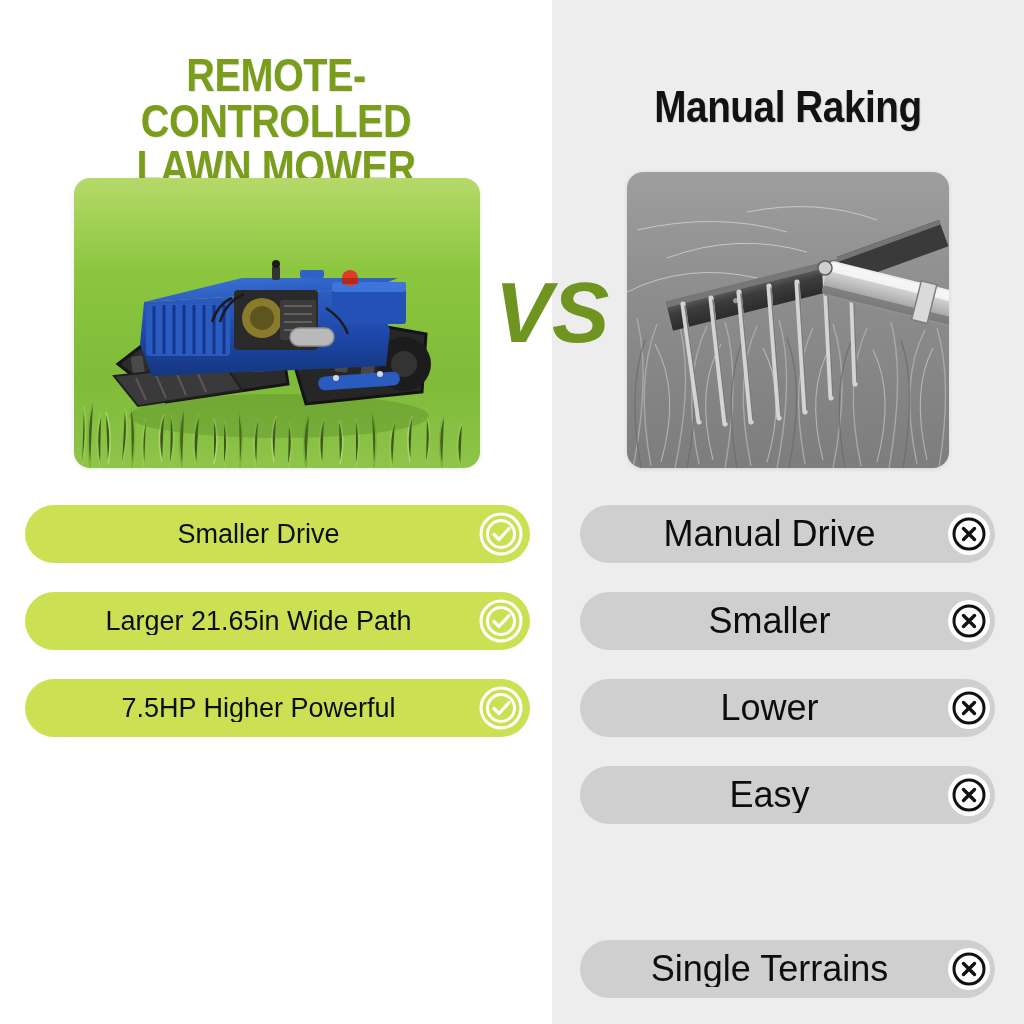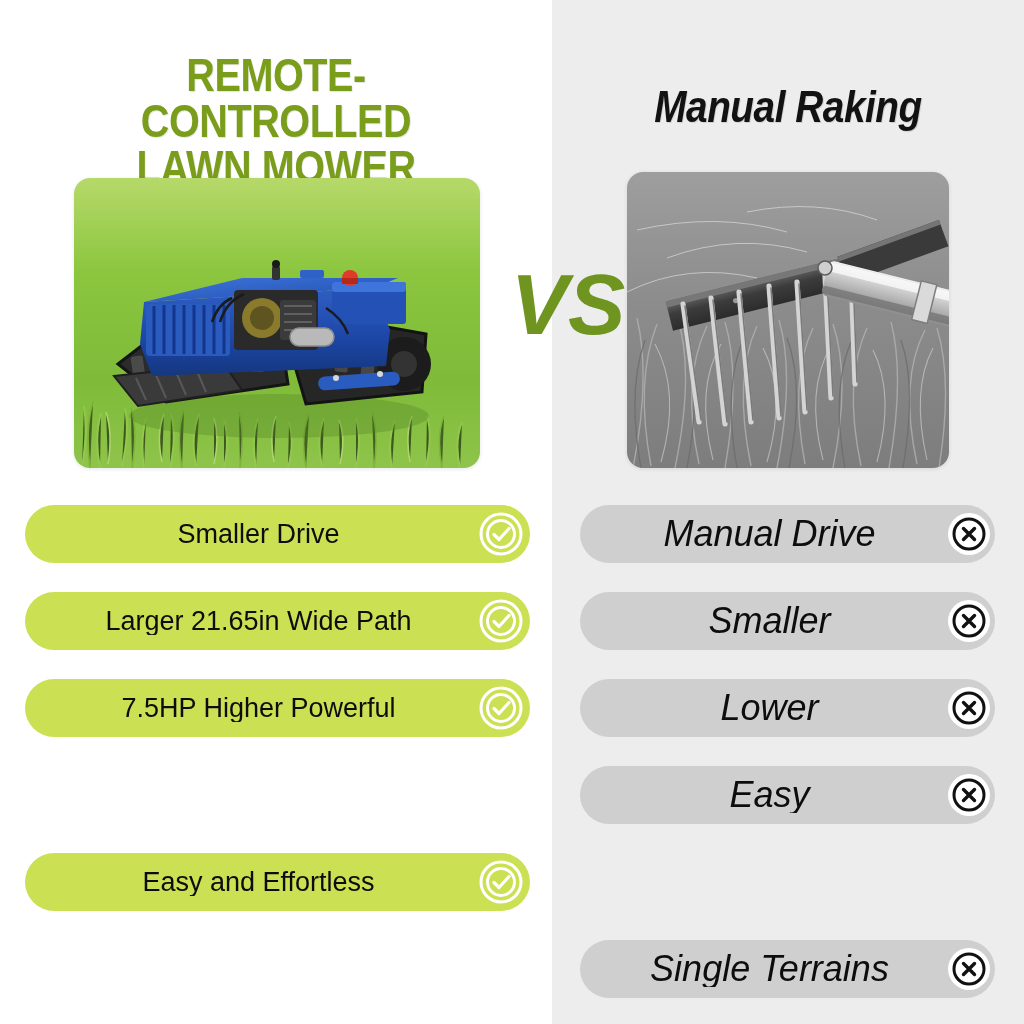--- a/index.html
+++ b/index.html
@@ -35,21 +35,21 @@
     background: #ededed;
   }
 
   
   .col {
     position: absolute;
     top: 0;
     height: 1024px;
   }
   .col-left  { left: 0;     width: 552px; }
-  .col-right { left: 552px; width: 404px; font-style: italic; }
+  .col-right { left: 552px; width: 404px; }
 
   
   .title {
     position: absolute;
     text-align: center;
     font-weight: 700;
     line-height: 1.0;
     letter-spacing: -0.5px;
     white-space: pre-line;
     transform: scaleX(0.86);
@@ -89,25 +89,24 @@
     top: 172px;
     width: 322px;
     height: 296px;
   }
   .photo svg { display: block; width: 100%; height: 100%; }
 
   
   .vs {
     position: absolute;
     left: 494px;
-    top: 258px;
+    top: 266px;
     width: 116px;
     height: 92px;
     z-index: 5;
-    margin-left: 16px;
   }
   .vs svg { display:block; width:100%; height:100%; }
 
   
   .pill {
     position: absolute;
     display: flex;
     align-items: center;
     box-sizing: border-box;
     height: 58px;
@@ -328,30 +327,20 @@
       <span class="badge">
         <svg viewBox="0 0 46 46">
           <circle cx="23" cy="23" r="20" fill="none" stroke="#ffffff" stroke-width="3"></circle>
           <circle cx="23" cy="23" r="13.5" fill="none" stroke="#ffffff" stroke-width="3"></circle>
           <path d="M16 23.5 L21 28.5 L31 17.5" fill="none" stroke="#ffffff" stroke-width="3.2" stroke-linecap="round" stroke-linejoin="round"></path>
         </svg>
       </span>
     </div>
 
 
-    <div class="pill pill-left" style="top:853px">
-      <span class="pill-label">Easy and Effortless</span>
-      <span class="badge">
-        <svg viewBox="0 0 46 46">
-          <circle cx="23" cy="23" r="20" fill="none" stroke="#ffffff" stroke-width="3"></circle>
-          <circle cx="23" cy="23" r="13.5" fill="none" stroke="#ffffff" stroke-width="3"></circle>
-          <path d="M16 23.5 L21 28.5 L31 17.5" fill="none" stroke="#ffffff" stroke-width="3.2" stroke-linecap="round" stroke-linejoin="round"></path>
-        </svg>
-      </span>
-    </div>
 
 
   </div>
 
   <div class="vs">
     <svg viewBox="0 0 116 92">
       <text x="58" y="76" text-anchor="middle" font-family="Liberation Sans, sans-serif" font-size="86" font-weight="700" font-style="italic" fill="#6f9420" transform="scale(1,1)">VS</text>
     </svg>
   </div>
 

